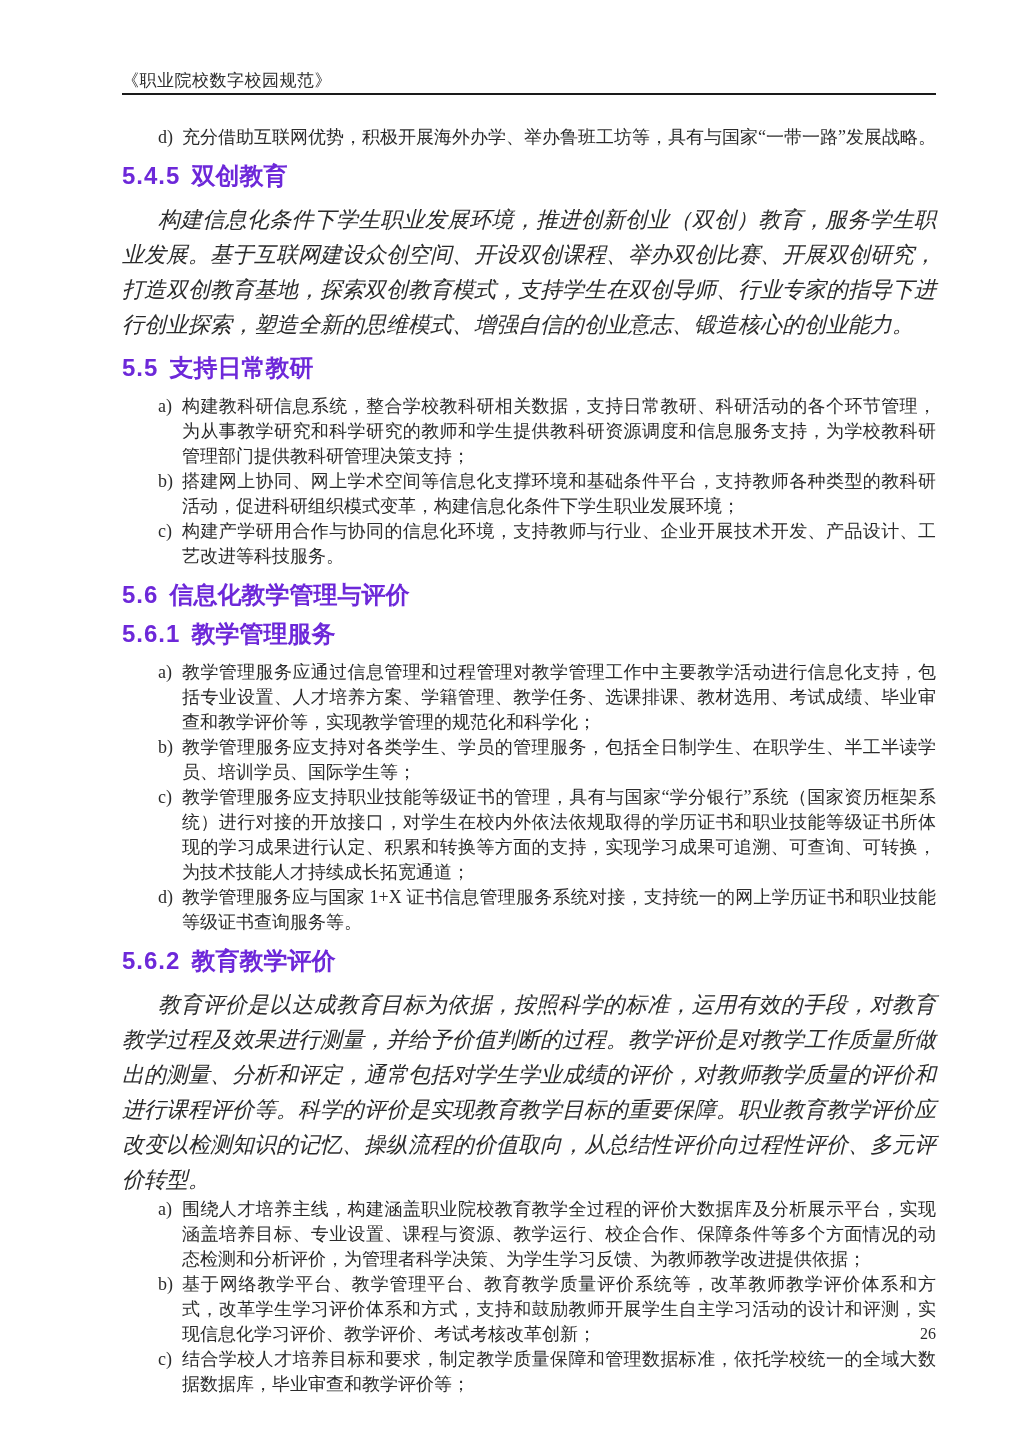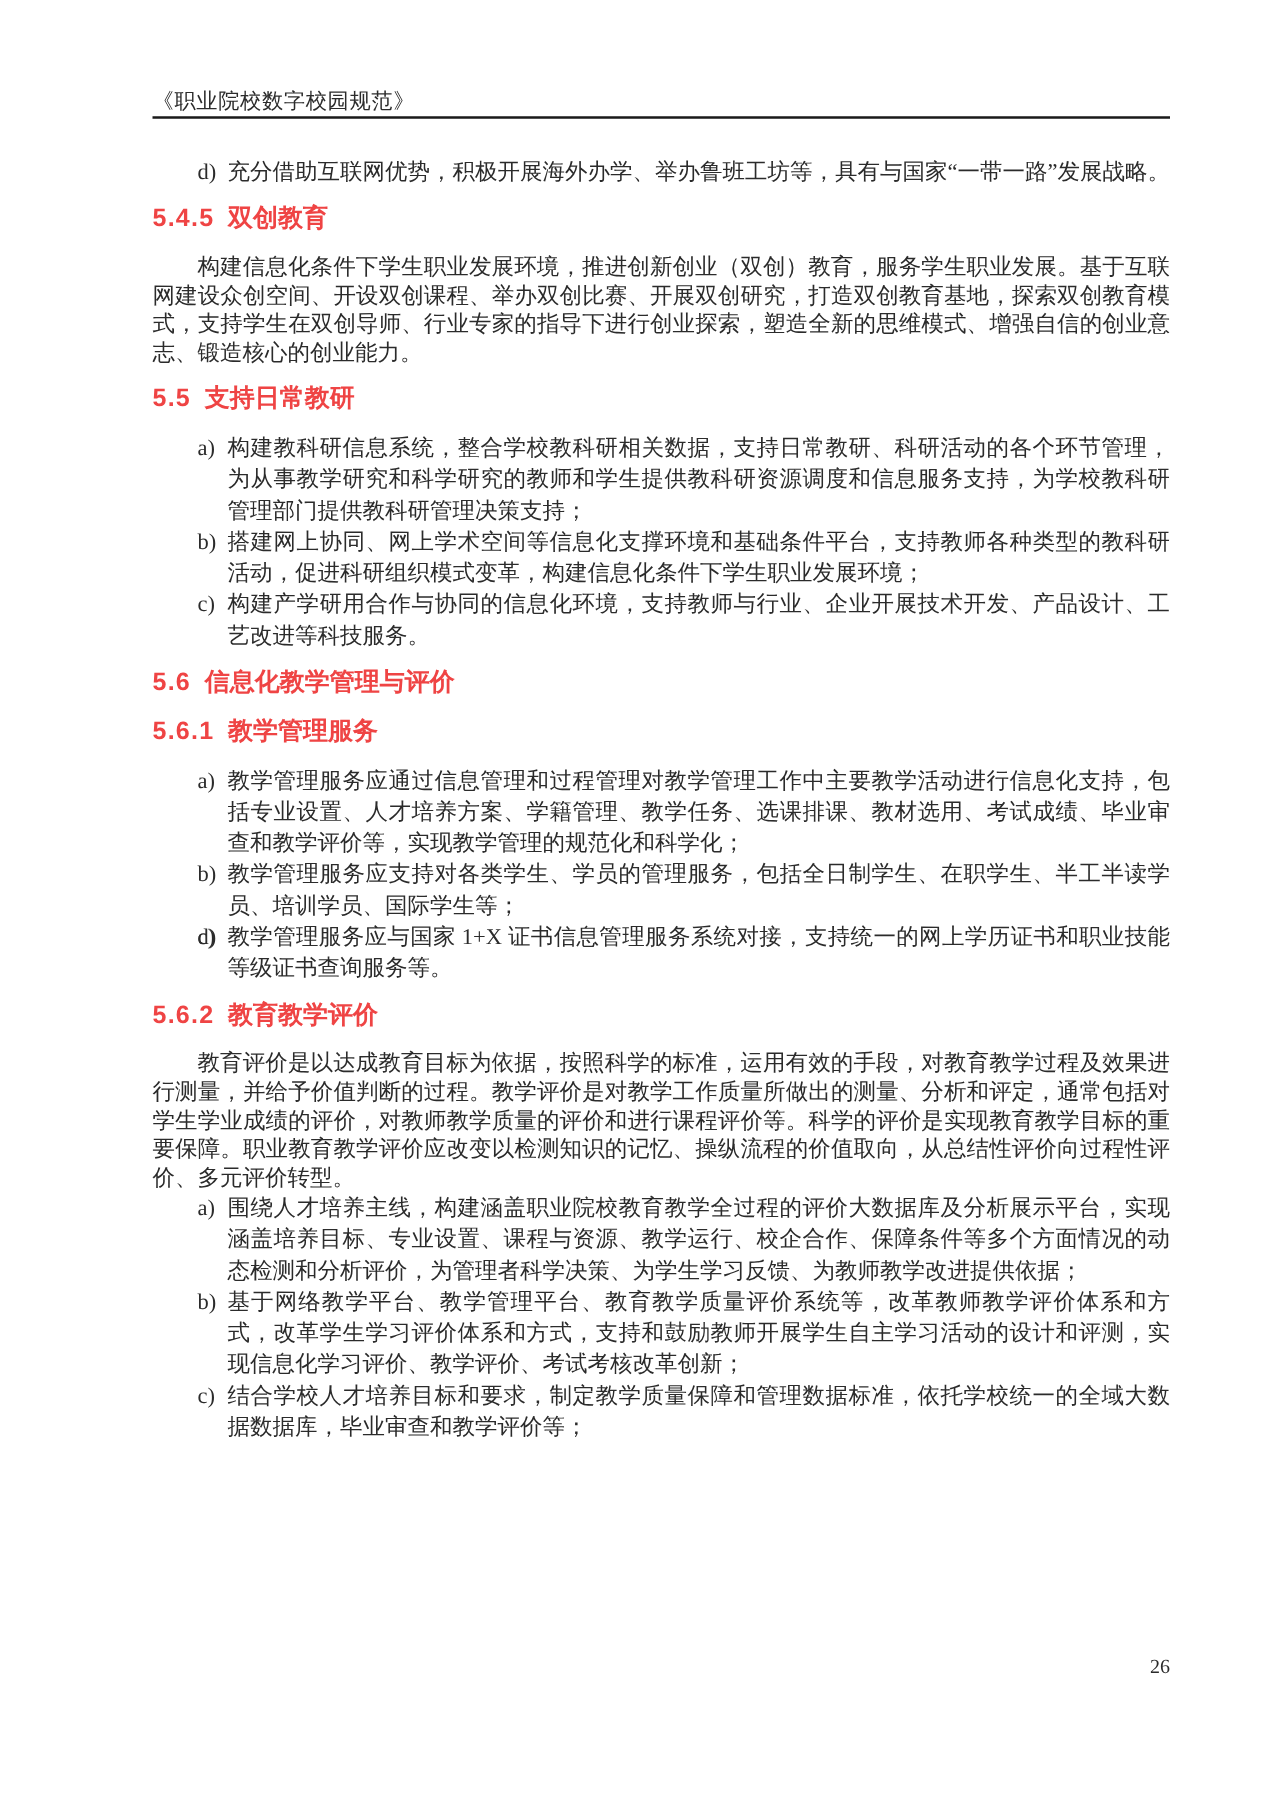--- a/index.html
+++ b/index.html
@@ -25,46 +25,47 @@
     font-size: 17px;
     line-height: 20px;
     letter-spacing: 0.5px;
   }
   .hdr-rule {
     margin-top: 2px;
     border-bottom: 2.5px solid #1a1a1a;
   }
   main { display: block; margin-top: 30px; }
   .para {
-    font-size: 18px;
-    line-height: 23px;
+    font-size: 22px;
+    line-height: 35px;
     text-align: justify;
     text-indent: 36px;
+    font-style: italic;
   }
   .li {
     position: relative;
     padding-left: 60px;
     font-size: 18px;
     line-height: 25px;
     text-align: justify;
   }
   .li .marker {
     position: absolute;
     left: 36px;
     top: 0;
     width: 24px;
     text-align: left;
   }
   .h2, .h3 {
     font-family: "Liberation Sans", "DejaVu Sans", sans-serif;
     font-weight: 700;
-    font-size: 20px;
+    font-size: 24px;
     line-height: 25px;
     margin: 13px 0 14px 0;
-    color: #ef4444;
+    color: #6d28d9;
   }
   .h-num { margin-right: 11px; letter-spacing: 1px; }
   .pagenum {
     position: absolute;
     top: 1324px;
     left: 122px;
     width: 814px;
     text-align: right;
     font-size: 16px;
     line-height: 20px;
@@ -115,21 +116,21 @@
         <span class="h-num">5.6.1</span><span>教学管理服务</span>
       </div>
 
       <div class="li">
         <span class="marker">a)</span><span>教学管理服务应通过信息管理和过程管理对教学管理工作中主要教学活动进行信息化支持，包括专业设置、人才培养方案、学籍管理、教学任务、选课排课、教材选用、考试成绩、毕业审查和教学评价等，实现教学管理的规范化和科学化；</span>
       </div>
       <div class="li">
         <span class="marker">b)</span><span>教学管理服务应支持对各类学生、学员的管理服务，包括全日制学生、在职学生、半工半读学员、培训学员、国际学生等；</span>
       </div>
       <div class="li">
-        <span class="marker">c)</span>
+        <span class="marker">c)</span><span>教学管理服务应支持职业技能等级证书的管理，具有与国家“学分银行”系统（国家资历框架系统）进行对接的开放接口，对学生在校内外依法依规取得的学历证书和职业技能等级证书所体现的学习成果进行认定、积累和转换等方面的支持，实现学习成果可追溯、可查询、可转换，为技术技能人才持续成长拓宽通道；</span>
       </div>
       <div class="li">
         <span class="marker">d)</span><span>教学管理服务应与国家 1+X 证书信息管理服务系统对接，支持统一的网上学历证书和职业技能等级证书查询服务等。</span>
       </div>
 
       <div class="h3">
         <span class="h-num">5.6.2</span><span>教育教学评价</span>
       </div>
 
       <div class="para">教育评价是以达成教育目标为依据，按照科学的标准，运用有效的手段，对教育教学过程及效果进行测量，并给予价值判断的过程。教学评价是对教学工作质量所做出的测量、分析和评定，通常包括对学生学业成绩的评价，对教师教学质量的评价和进行课程评价等。科学的评价是实现教育教学目标的重要保障。职业教育教学评价应改变以检测知识的记忆、操纵流程的价值取向，从总结性评价向过程性评价、多元评价转型。</div>

